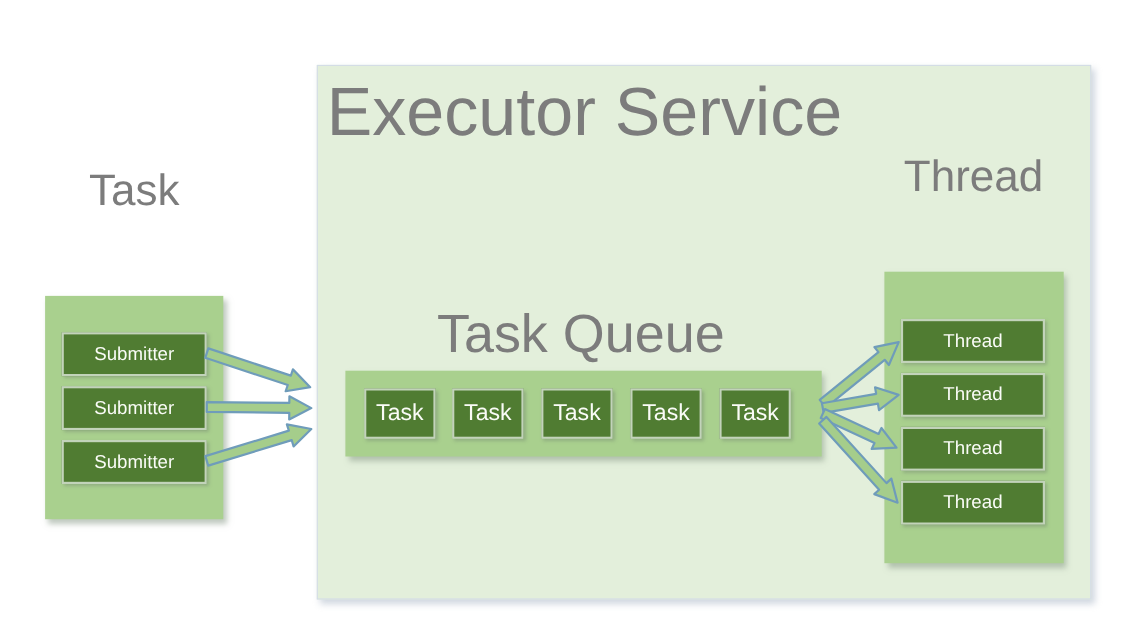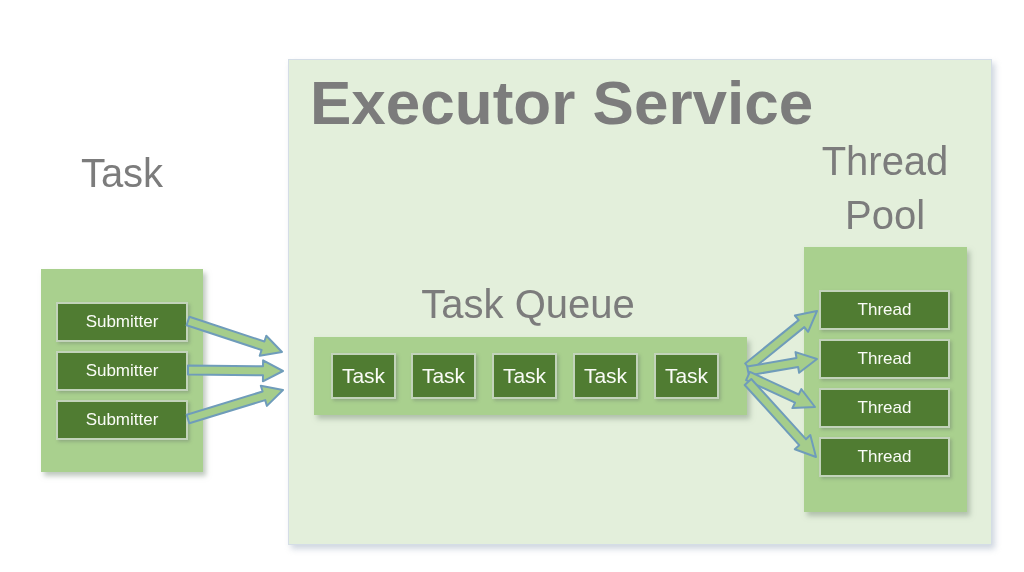--- a/index.html
+++ b/index.html
@@ -45,43 +45,42 @@
   .fs21{font-size:21px;}
   #arrows{position:absolute;left:0;top:0;pointer-events:none;}
 </style>
 </head>
 <body>
 
 <div class="canvas">
 
   <div class="panel" style="left:288px;top:59px;width:704px;height:486px;"></div>
 
-  <div class="title" style="left:310px;top:72px;font-weight:bold;">Executor Service</div>
+  <div class="title" style="left:297px;top:72px;">Executor Service</div>
 
   <div class="gray-label" style="left:12px;top:146px;width:220px;font-size:40px;line-height:55px;">
     <div>Task</div>
   </div>
 
   <div class="gcontainer" style="left:41px;top:269px;width:162px;height:203px;"></div>
   <div class="dbox fs17" style="left:56px;top:302px;width:132px;height:40px;">Submitter</div>
   <div class="dbox fs17" style="left:56px;top:351px;width:132px;height:40px;">Submitter</div>
   <div class="dbox fs17" style="left:56px;top:400px;width:132px;height:40px;">Submitter</div>
 
-  <div class="gray-label" style="left:378px;top:281px;width:300px;font-size:40px;line-height:46px;">Task Queue</div>
+  <div class="gray-label" style="left:378px;top:281px;width:300px;font-size:49px;line-height:46px;">Task Queue</div>
 
   <div class="gcontainer" style="left:314px;top:337px;width:433px;height:78px;"></div>
   <div class="dbox fs21" style="left:331px;top:353px;width:65px;height:46px;">Task</div>
   <div class="dbox fs21" style="left:411px;top:353px;width:65px;height:46px;">Task</div>
   <div class="dbox fs21" style="left:492px;top:353px;width:65px;height:46px;">Task</div>
   <div class="dbox fs21" style="left:573px;top:353px;width:65px;height:46px;">Task</div>
   <div class="dbox fs21" style="left:654px;top:353px;width:65px;height:46px;">Task</div>
 
   <div class="gray-label" style="left:800px;top:134px;width:170px;font-size:40px;line-height:54px;">
     <div>Thread</div>
-    <div>Pool</div>
   </div>
 
   <div class="gcontainer" style="left:804px;top:247px;width:163px;height:265px;"></div>
   <div class="dbox fs17" style="left:819px;top:290px;width:131px;height:40px;">Thread</div>
   <div class="dbox fs17" style="left:819px;top:339px;width:131px;height:40px;">Thread</div>
   <div class="dbox fs17" style="left:819px;top:388px;width:131px;height:40px;">Thread</div>
   <div class="dbox fs17" style="left:819px;top:437px;width:131px;height:40px;">Thread</div>
 
   <svg id="arrows" width="1024" height="572">
       <polygon points="186.6,325.3 261.6,350.0 259.7,355.7 282.0,352.0 266.3,335.8 264.4,341.5 189.4,316.7" fill="#a5cd8b" stroke="#6f9cba" stroke-width="2" stroke-linejoin="round"></polygon>

